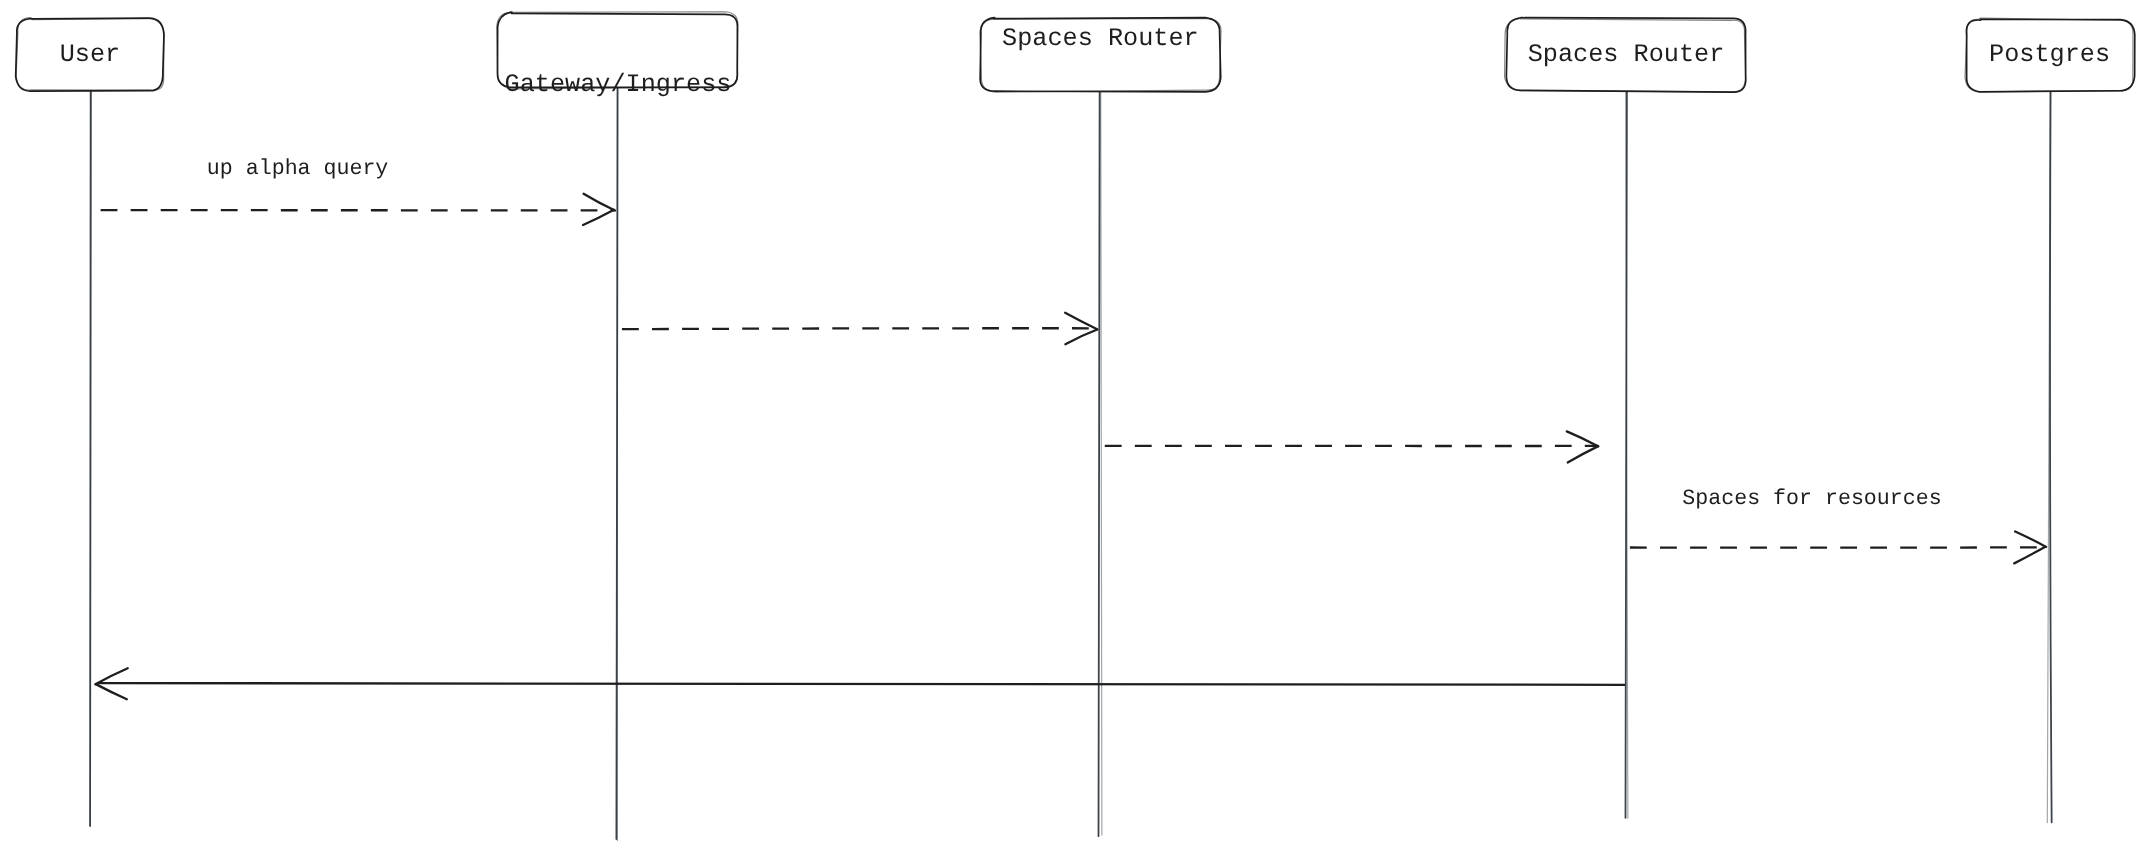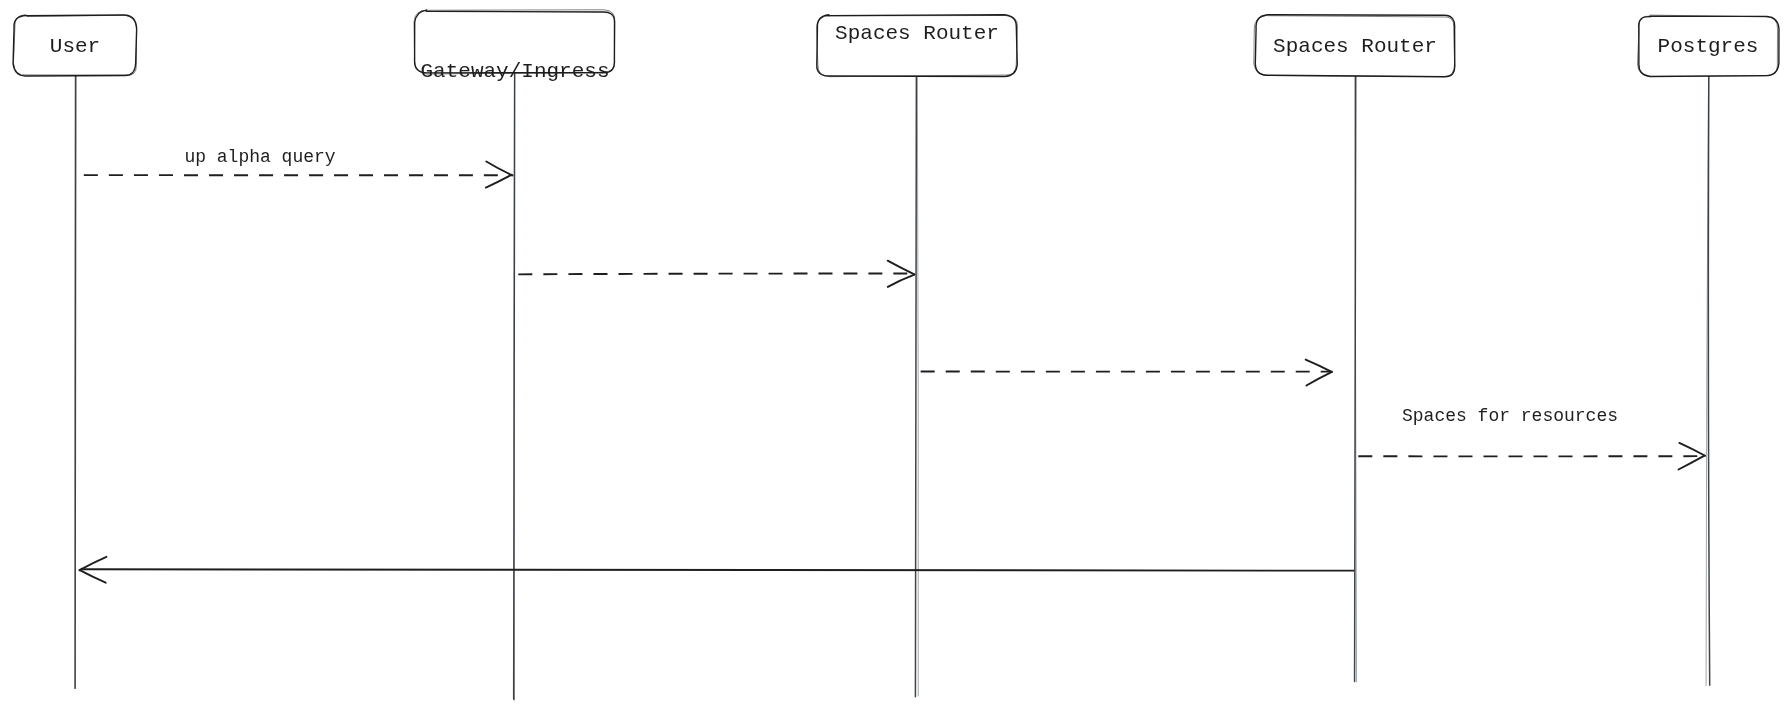--- a/index.html
+++ b/index.html
@@ -91,17 +91,17 @@
         <path d="M 105.66116812238523 582.7367724598743 Q 92.13886220456979 576.5771161314925 79.78521170631294 570.1016807845243" fill="none" stroke="#1e1e1e" stroke-width="1.9" stroke-linecap="round"></path>
       </g>
   </svg>
 
   <div id="labels-layer">
       <div class="participant-label" style="left: 75px; top: 46px;">User</div>
       <div class="participant-label" style="left: 515px; top: 28px; margin-top: 43px;">Gateway/Ingress</div>
       <div class="participant-label" style="left: 917px; top: 33px;">Spaces Router</div>
       <div class="participant-label" style="left: 1355px; top: 46px;">Spaces Router</div>
       <div class="participant-label" style="left: 1708px; top: 46px;">Postgres</div>
-      <div class="message-label" style="left: 260px; top: 141px; margin-top: 16px;">up alpha query</div>
+      <div class="message-label" style="left: 248px; top: 141px;">up alpha query</div>
       <div class="message-label" style="left: 1510px; top: 416px;">Spaces for resources</div>
     </div>
 
 </div>
 
 </body></html>

